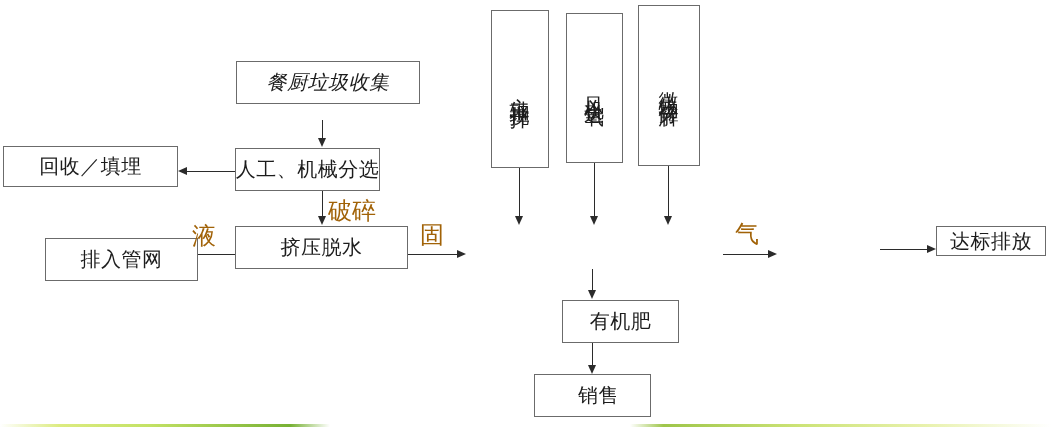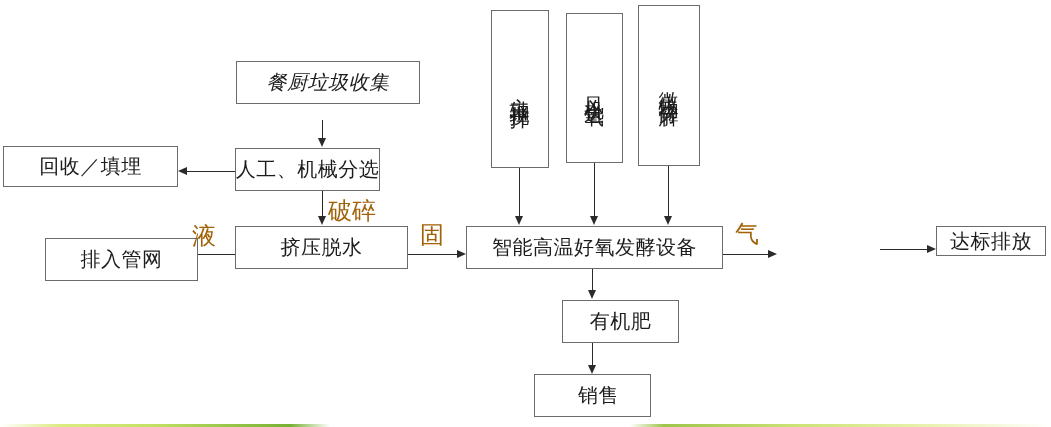--- a/index.html
+++ b/index.html
@@ -120,21 +120,20 @@
   <div class="node" id="n-collection" style="left:236px; top:61px; width:184px; height:43px;font-style:italic;">餐厨垃圾收集</div>
 
   <div class="node" id="n-sorting" style="left:235px; top:148px; width:145px; height:43px;">人工、机械分选</div>
 
   <div class="node" id="n-recycle" style="left:3px; top:146px; width:175px; height:41px;">回收／填埋</div>
 
   <div class="node" id="n-press" style="left:235px; top:226px; width:173px; height:43px;">挤压脱水</div>
 
   <div class="node" id="n-pipe" style="left:45px; top:226px; width:153px; height:43px;margin-top:12px;">排入管网</div>
 
-  <div class="node" id="n-ferment" style="left:466px; top:226px; width:257px; height:43px;">智能高温好氧发酵设备</div>
 
   <div class="node vertical" id="n-spindle" style="left:491px; top:10px; width:58px; height:158px;">主轴搅拌</div>
 
   <div class="node vertical" id="n-fan" style="left:566px; top:13px; width:57px; height:150px;">风机送氧</div>
 
   <div class="node vertical" id="n-microbe" style="left:638px; top:5px; width:62px; height:161px;">微生物分解</div>
 
 
   <div class="node" id="n-compliant" style="left:936px; top:226px; width:110px; height:30px;">达标排放</div>
 

